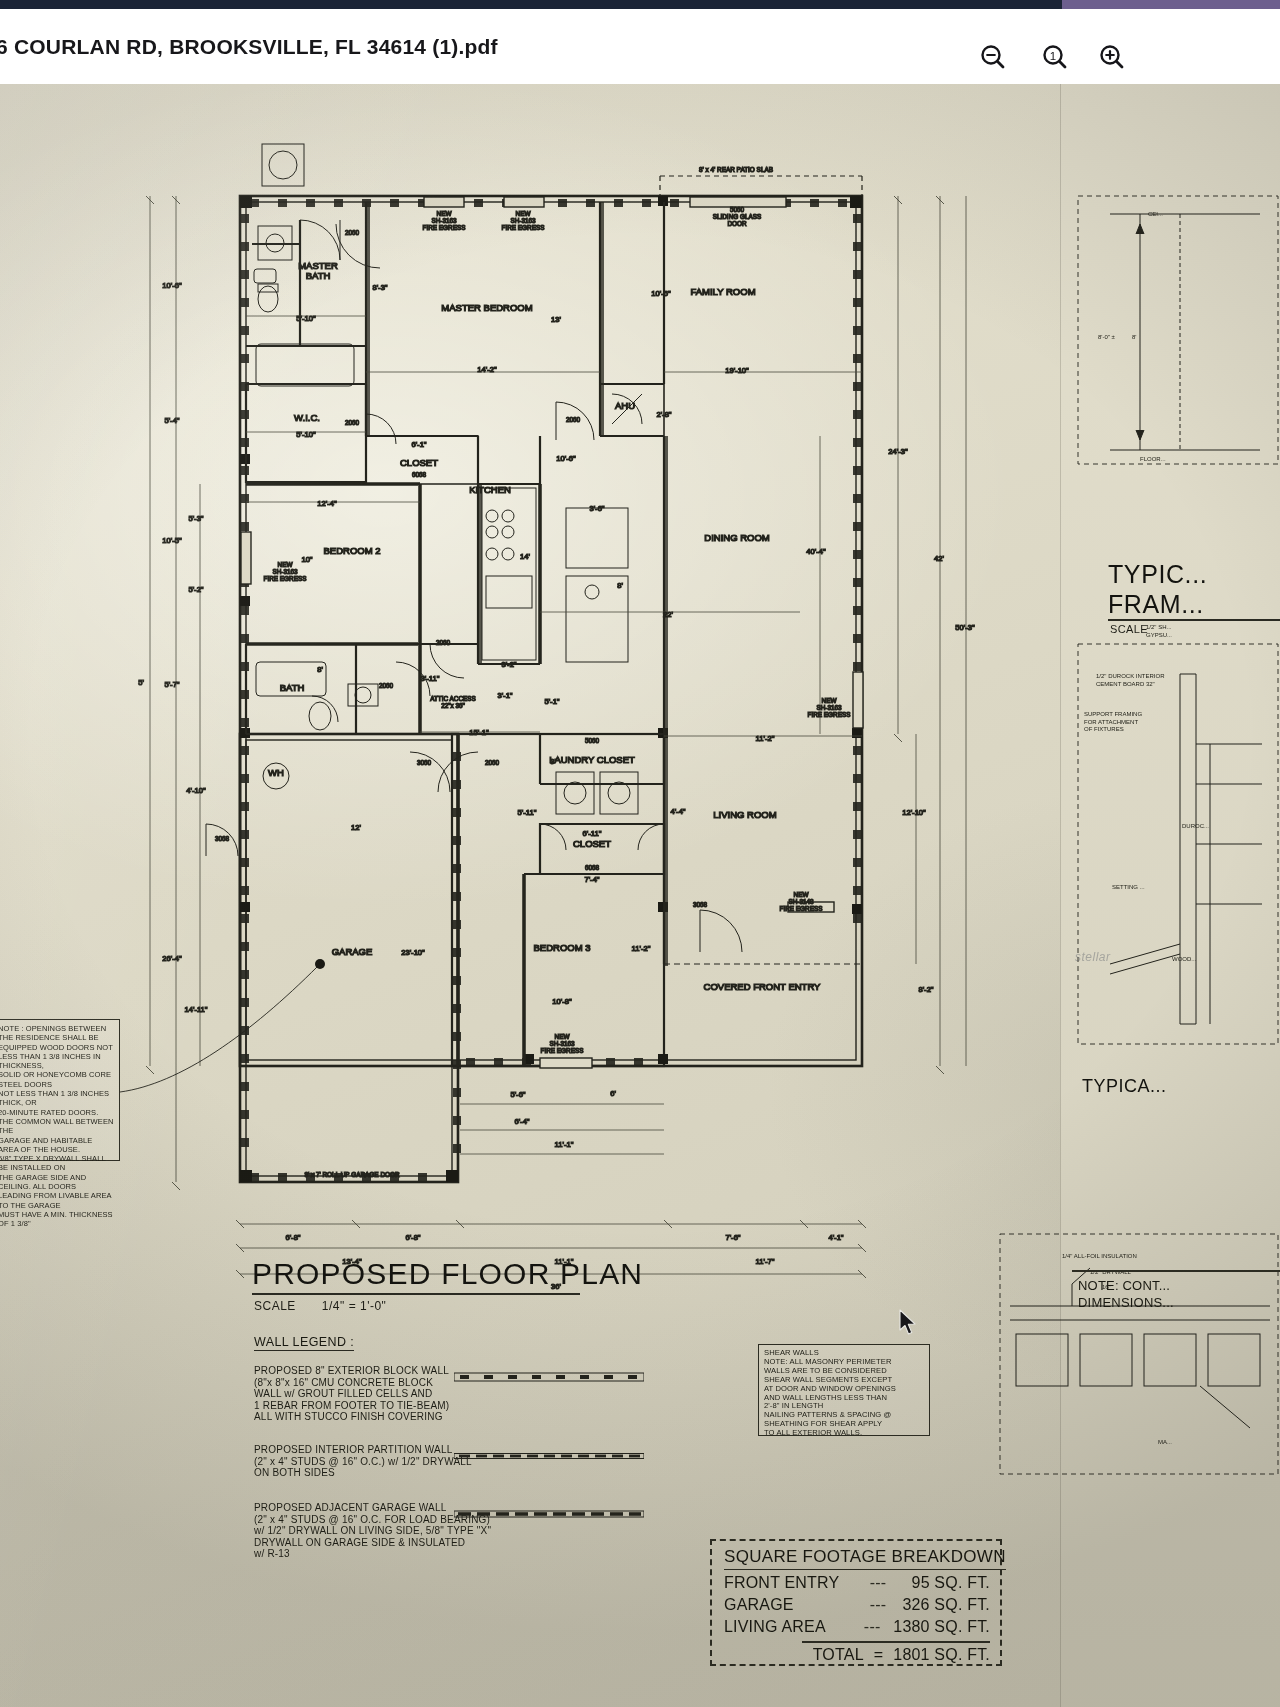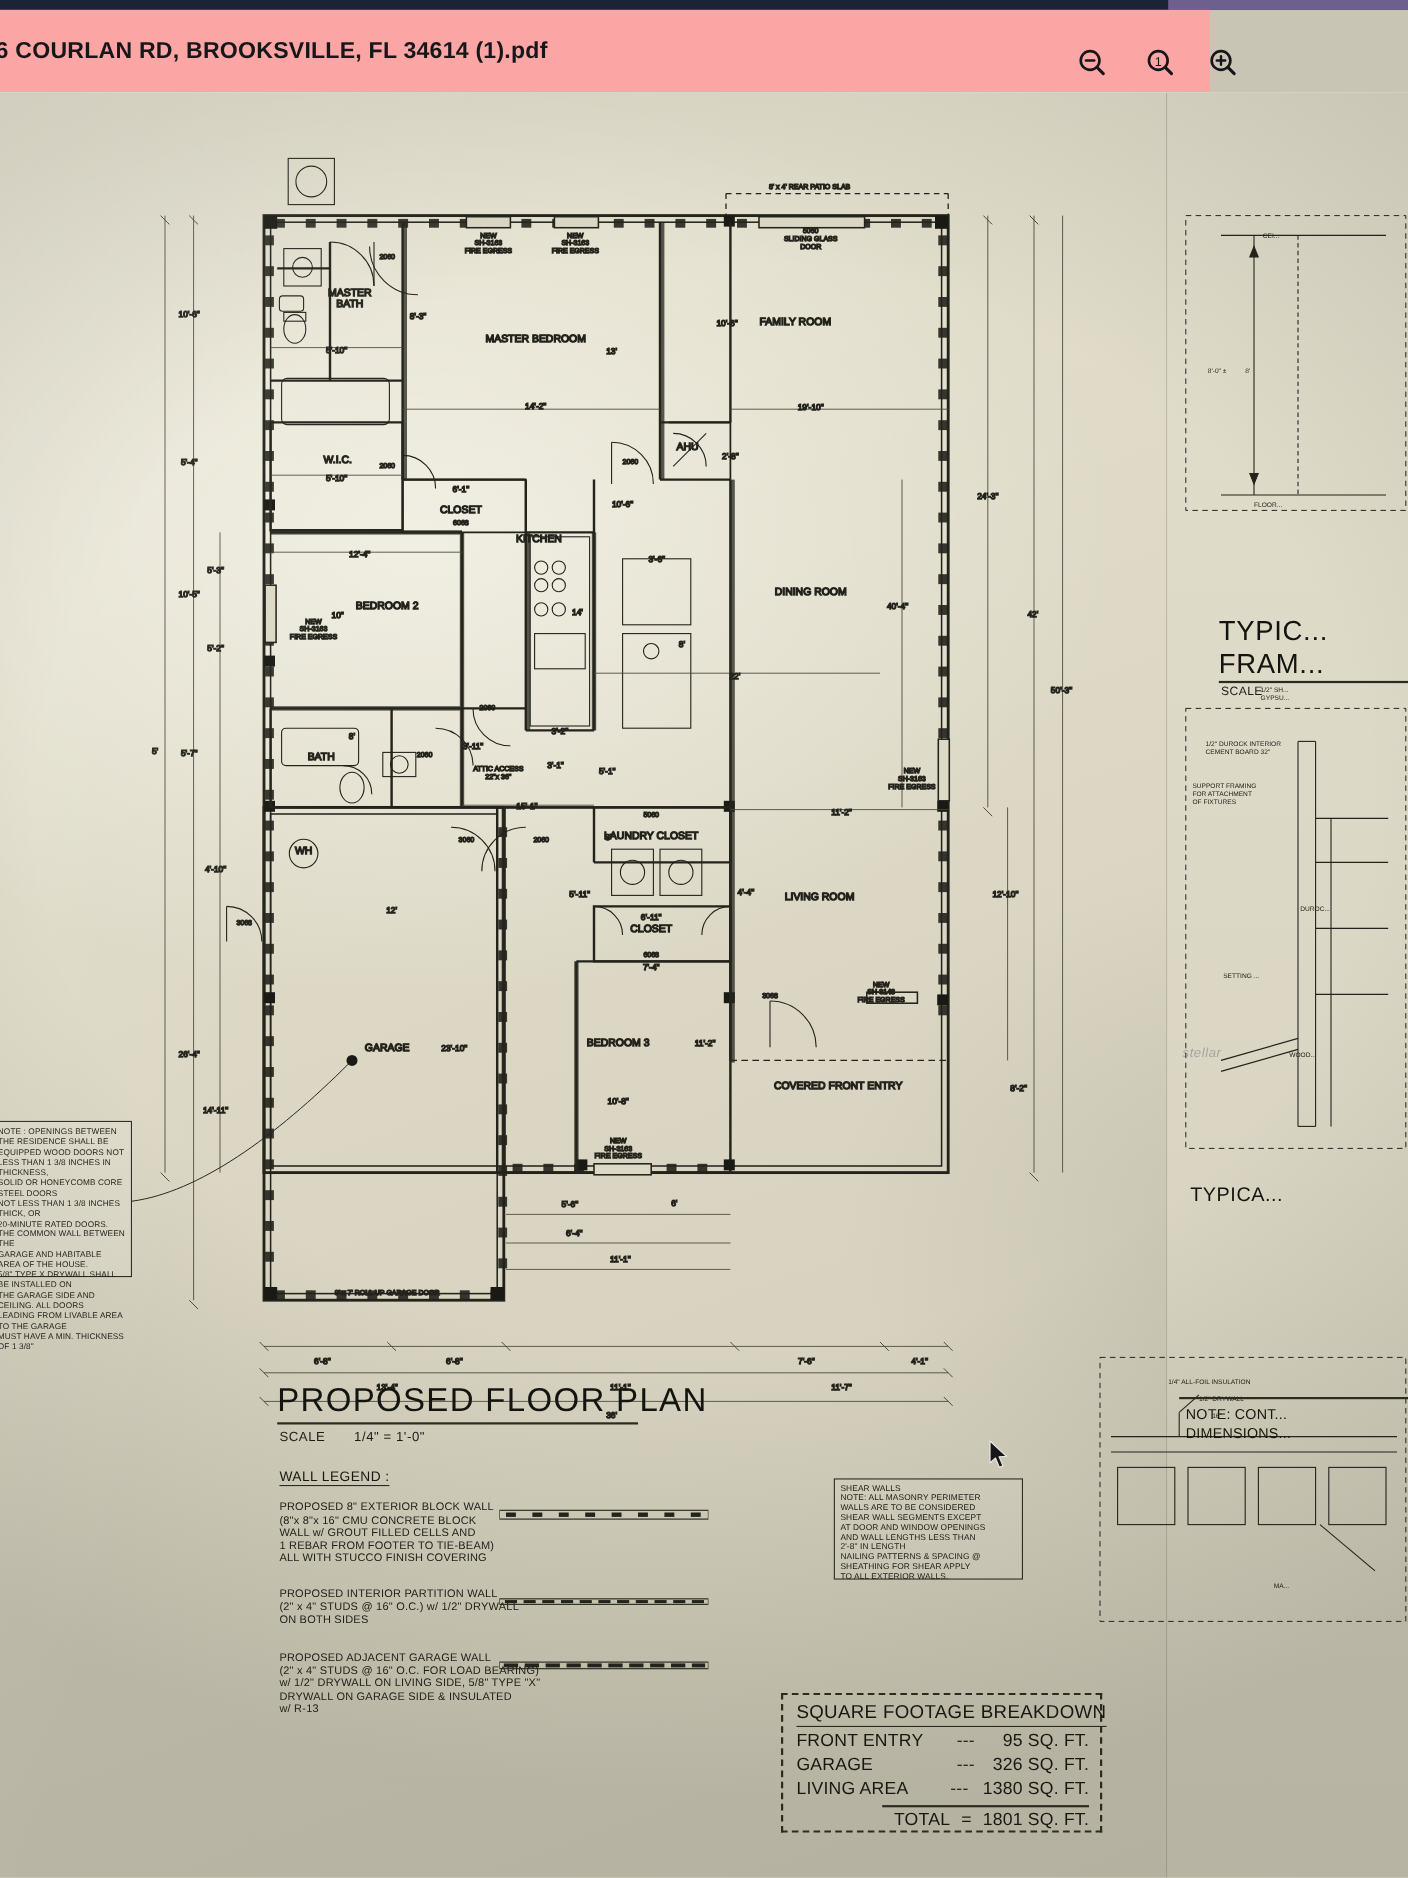--- a/index.html
+++ b/index.html
@@ -17,22 +17,22 @@
   #top-strip {
     position: absolute; top: 0; left: 0; width: 1280px; height: 9px;
     background: #1b2436;
   }
   #top-strip-right {
     position: absolute; top: 0; left: 1062px; width: 218px; height: 9px;
     background: #6d5f8e;
   }
 
   #titlebar {
-    position: absolute; top: 9px; left: 0; width: 1100px; height: 75px;
-    background: #fca5a5;
+    position: absolute; top: 9px; left: 0; width: 1280px; height: 75px;
+    background: #ffffff;
   }
   #doc-title {
     position: absolute; top: 26px; left: -4px;
     font-size: 21px; font-weight: bold; letter-spacing: .2px;
     color: #17171a;
     font-family: "Liberation Sans", sans-serif;
     white-space: nowrap;
   }
 
   .zoom-btn {

